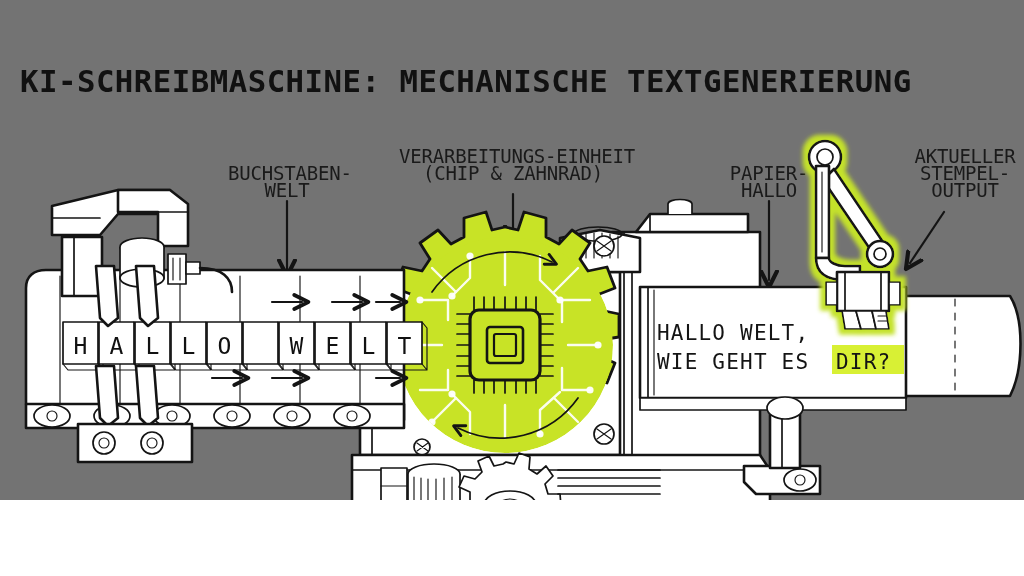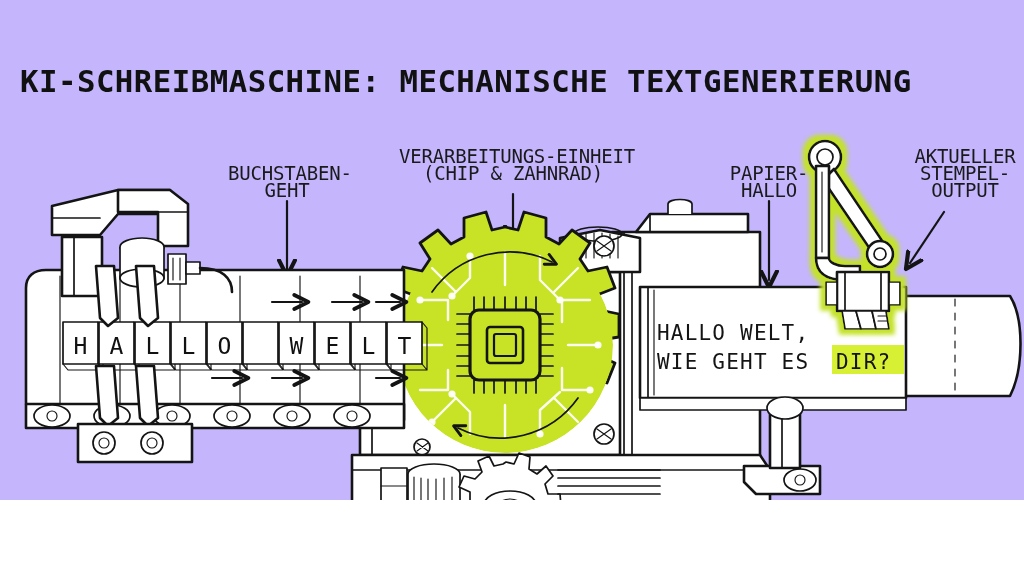--- a/index.html
+++ b/index.html
@@ -4,21 +4,21 @@
 <style>
   html, body {
     margin: 0;
     padding: 0;
     background: #ffffff;
   }
   #stage {
     position: relative;
     width: 1024px;
     height: 500px;
-    background: #c4b5fd;
+    background: #737373;
     overflow: hidden;
     font-family: "DejaVu Sans Mono", "Liberation Mono", monospace;
   }
   #title {
     position: absolute;
     left: 20px;
     top: 63px;
     font-family: "DejaVu Sans Mono", "Liberation Mono", monospace;
     font-weight: bold;
     font-size: 31px;
@@ -63,21 +63,21 @@
   }
 </style>
 </head>
 <body>
 
 <div id="stage">
 
   <div id="title">KI-SCHREIBMASCHINE: MECHANISCHE TEXTGENERIERUNG</div>
 
   <div class="anno" id="anno-input">BUCHSTABEN-
-GEHT</div>
+WELT</div>
   <div class="anno" id="anno-proc">VERARBEITUNGS-EINHEIT
 (CHIP &amp; ZAHNRAD)</div>
   <div class="anno" id="anno-paper">PAPIER-
 HALLO</div>
   <div class="anno" id="anno-stamp">AKTUELLER
 STEMPEL-
 OUTPUT</div>
 
   <svg id="svgroot" viewBox="0 0 1024 576" xmlns="http://www.w3.org/2000/svg">
     <defs>

